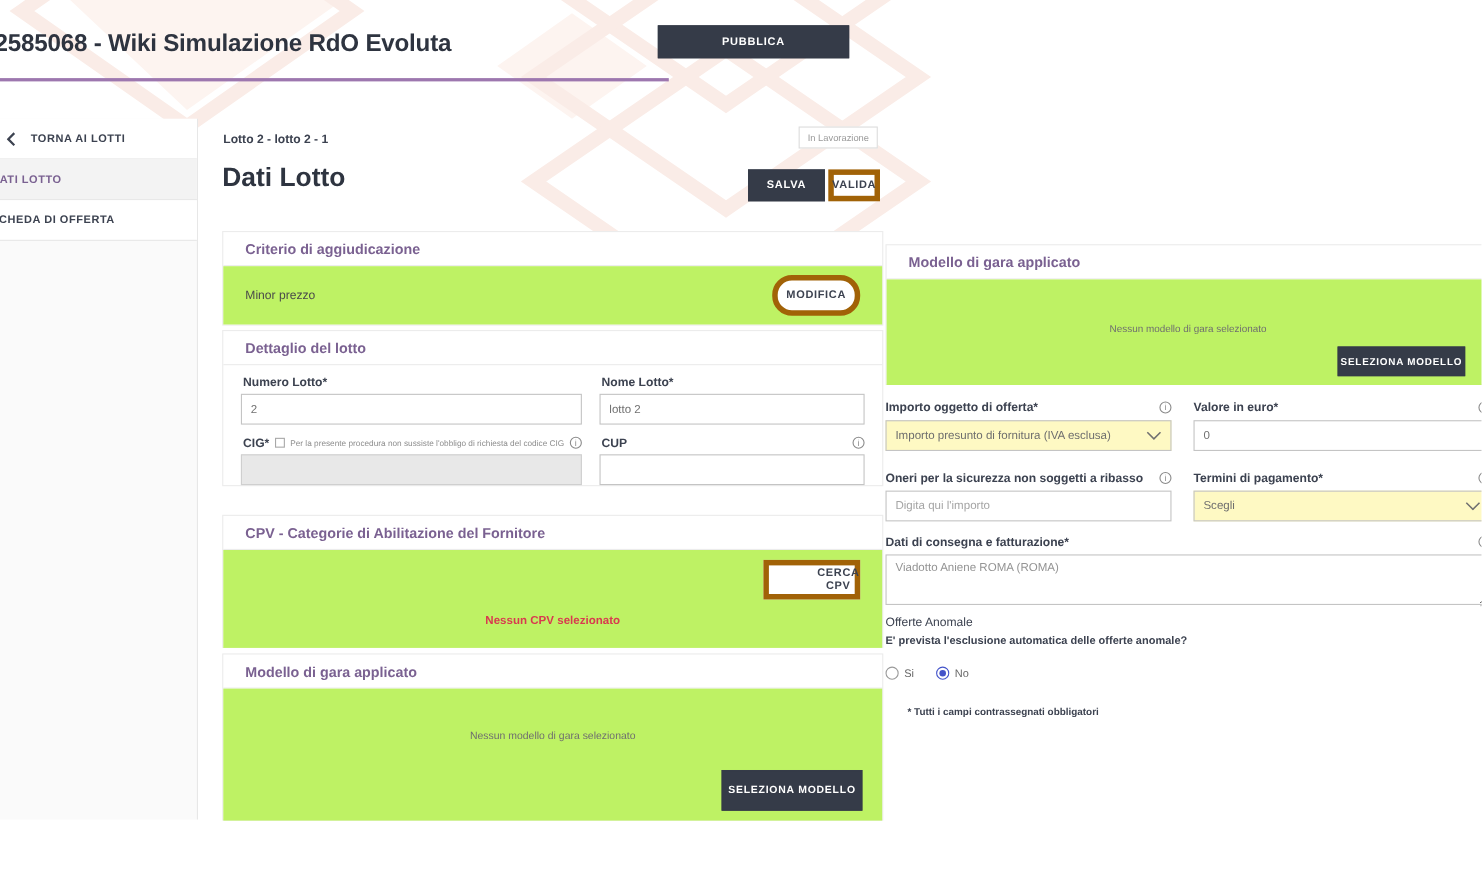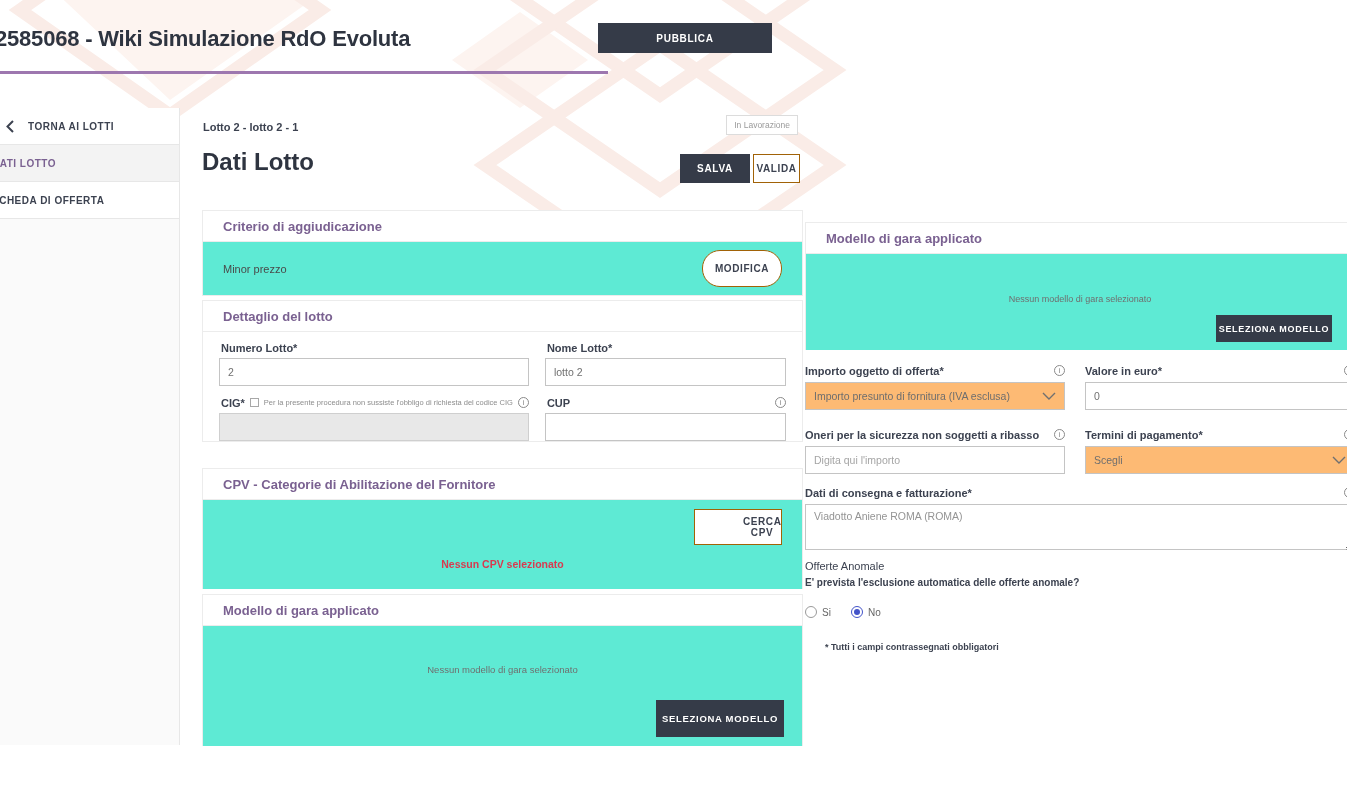--- a/index.html
+++ b/index.html
@@ -9,41 +9,41 @@
 
   
   .bg-pattern { position:absolute; left:0; top:0; pointer-events:none; }
 
   
   .hdr-title { position:absolute; left:-5px; top:26px; font-size:22px; font-weight:700; color:#2e3440; letter-spacing:-0.2px; white-space:nowrap; }
   .hdr-underline { position:absolute; left:0; top:71px; width:608px; height:3px; background:#9d77af; }
 
   
   .btn-dark { background:#353b48; color:#fff; border:1px solid #353b48; font-weight:700; letter-spacing:.7px; font-size:10px; display:flex; align-items:center; justify-content:center; cursor:pointer; font-family:inherit; }
-  .btn-outline { background:#fff; color:#3c4250; border:1px solid #a16207; font-weight:700; letter-spacing:.6px; font-size:10px; display:flex; align-items:center; justify-content:center; cursor:pointer; font-family:inherit; }
+  .btn-outline { background:#fff; color:#3c4250; border:5px solid #a16207; font-weight:700; letter-spacing:.6px; font-size:10px; display:flex; align-items:center; justify-content:center; cursor:pointer; font-family:inherit; }
   .btn-publish { position:absolute; left:598px; top:23px; width:174px; height:30px; }
   .btn-salva { position:absolute; left:680px; top:154px; width:70px; height:29px; }
   .btn-valida { position:absolute; left:753px; top:154px; width:47px; height:29px; }
 
   
   .sidebar { position:absolute; left:-40px; top:108px; width:220px; height:637px; background:#fafafa; border-right:1px solid #e7e7e7; }
   .side-item { height:37px; display:flex; align-items:center; font-size:10px; font-weight:700; letter-spacing:.5px; color:#3c4250; border-bottom:1px solid #e7e7e7; background:#fff; cursor:pointer; position:relative; }
   .side-item--back { padding-left:68px; }
   .side-item--back .back-icon { position:absolute; left:46px; top:12px; }
   .side-item--plain { padding-left:32px; }
   .side-item--active { background:#f3f3f3; color:#7a6191; }
 
   
   .breadcrumb { position:absolute; left:203px; top:121px; font-size:11px; font-weight:700; color:#3c4250; }
   .status-badge { position:absolute; right:549px; top:115px; font-size:8.5px; color:#9a9a9a; border:1px solid #dcdcdc; background:#fff; padding:4px 7px; }
   .page-title { position:absolute; left:202px; top:148px; font-size:24px; font-weight:700; color:#2e3440; }
 
   .card { position:absolute; left:202px; width:601px; border:1px solid #ececec; background:#fff; }
   .card-title { height:31px; display:flex; align-items:center; padding-left:20px; border-bottom:1px solid #ececec; color:#7a6191; font-size:13px; font-weight:700; }
-  .card-gray { background:#5eead4; }
+  .card-gray { background:#bef264; }
 
   .card--criterio { top:210px; height:86px; }
   .criterio-body { height:53px; display:flex; align-items:center; justify-content:space-between; padding:0 20px; }
   .criterio-value { font-size:11px; color:#4a4a4a; }
   .btn-modifica { width:80px; height:37px;border-radius:18px; }
 
   .card--dettaglio { top:300px; height:142px; }
   .dettaglio-body { padding:7px 16px 0 16px; display:grid; grid-template-columns:1fr 1fr; column-gap:16px; row-gap:8px; }
   .field-label-row { display:flex; align-items:center; gap:5px; margin:2px 0 4px 2px; min-height:13px; }
   .field-label { font-size:11px; font-weight:700; color:#3c4250; white-space:nowrap; }
@@ -64,21 +64,21 @@
 
   
   .card--modello-r { left:805px; top:222px; width:550px; height:128px; }
   .modello-body-r { height:96px; position:relative; }
   .modello-empty-r { position:absolute; top:40px; width:100%; text-align:center; font-size:9px; color:#6f6f6f; }
   .btn-selmod-r { position:absolute; right:22px; bottom:8px; width:116px; height:27px; font-size:9px; }
 
   .pfield { position:absolute; }
   .pfield .field-label-row { margin:0 0 5px 0; }
   .pfield .spacer { flex:1; }
-  .fake-select { height:28px; border:1px solid #c4c4c4; background:#fdba74; display:flex; align-items:center; padding:0 8px; cursor:pointer; }
+  .fake-select { height:28px; border:1px solid #c4c4c4; background:#fef9c3; display:flex; align-items:center; padding:0 8px; cursor:pointer; }
   .fake-select .sel-value { font-size:10.5px; color:#6e6e6e; flex:1; white-space:nowrap; overflow:hidden; }
   .pf-importo { left:805px; top:364px; width:260px; }
   .pf-valore  { left:1085px; top:364px; width:270px; }
   .pf-oneri   { left:805px; top:428px; width:260px; }
   .pf-termini { left:1085px; top:428px; width:270px; }
   .pf-consegna{ left:805px; top:486px; width:550px; }
   .ta-wrap { position:relative; }
   .textarea { width:100%; height:46px; border:1px solid #c4c4c4; background:#fff; font-size:10.5px; color:#949494; padding:5px 8px; font-family:inherit; resize:vertical; outline:none; }
   .resize-handle { position:absolute; right:2px; bottom:3px; pointer-events:none; }
 

